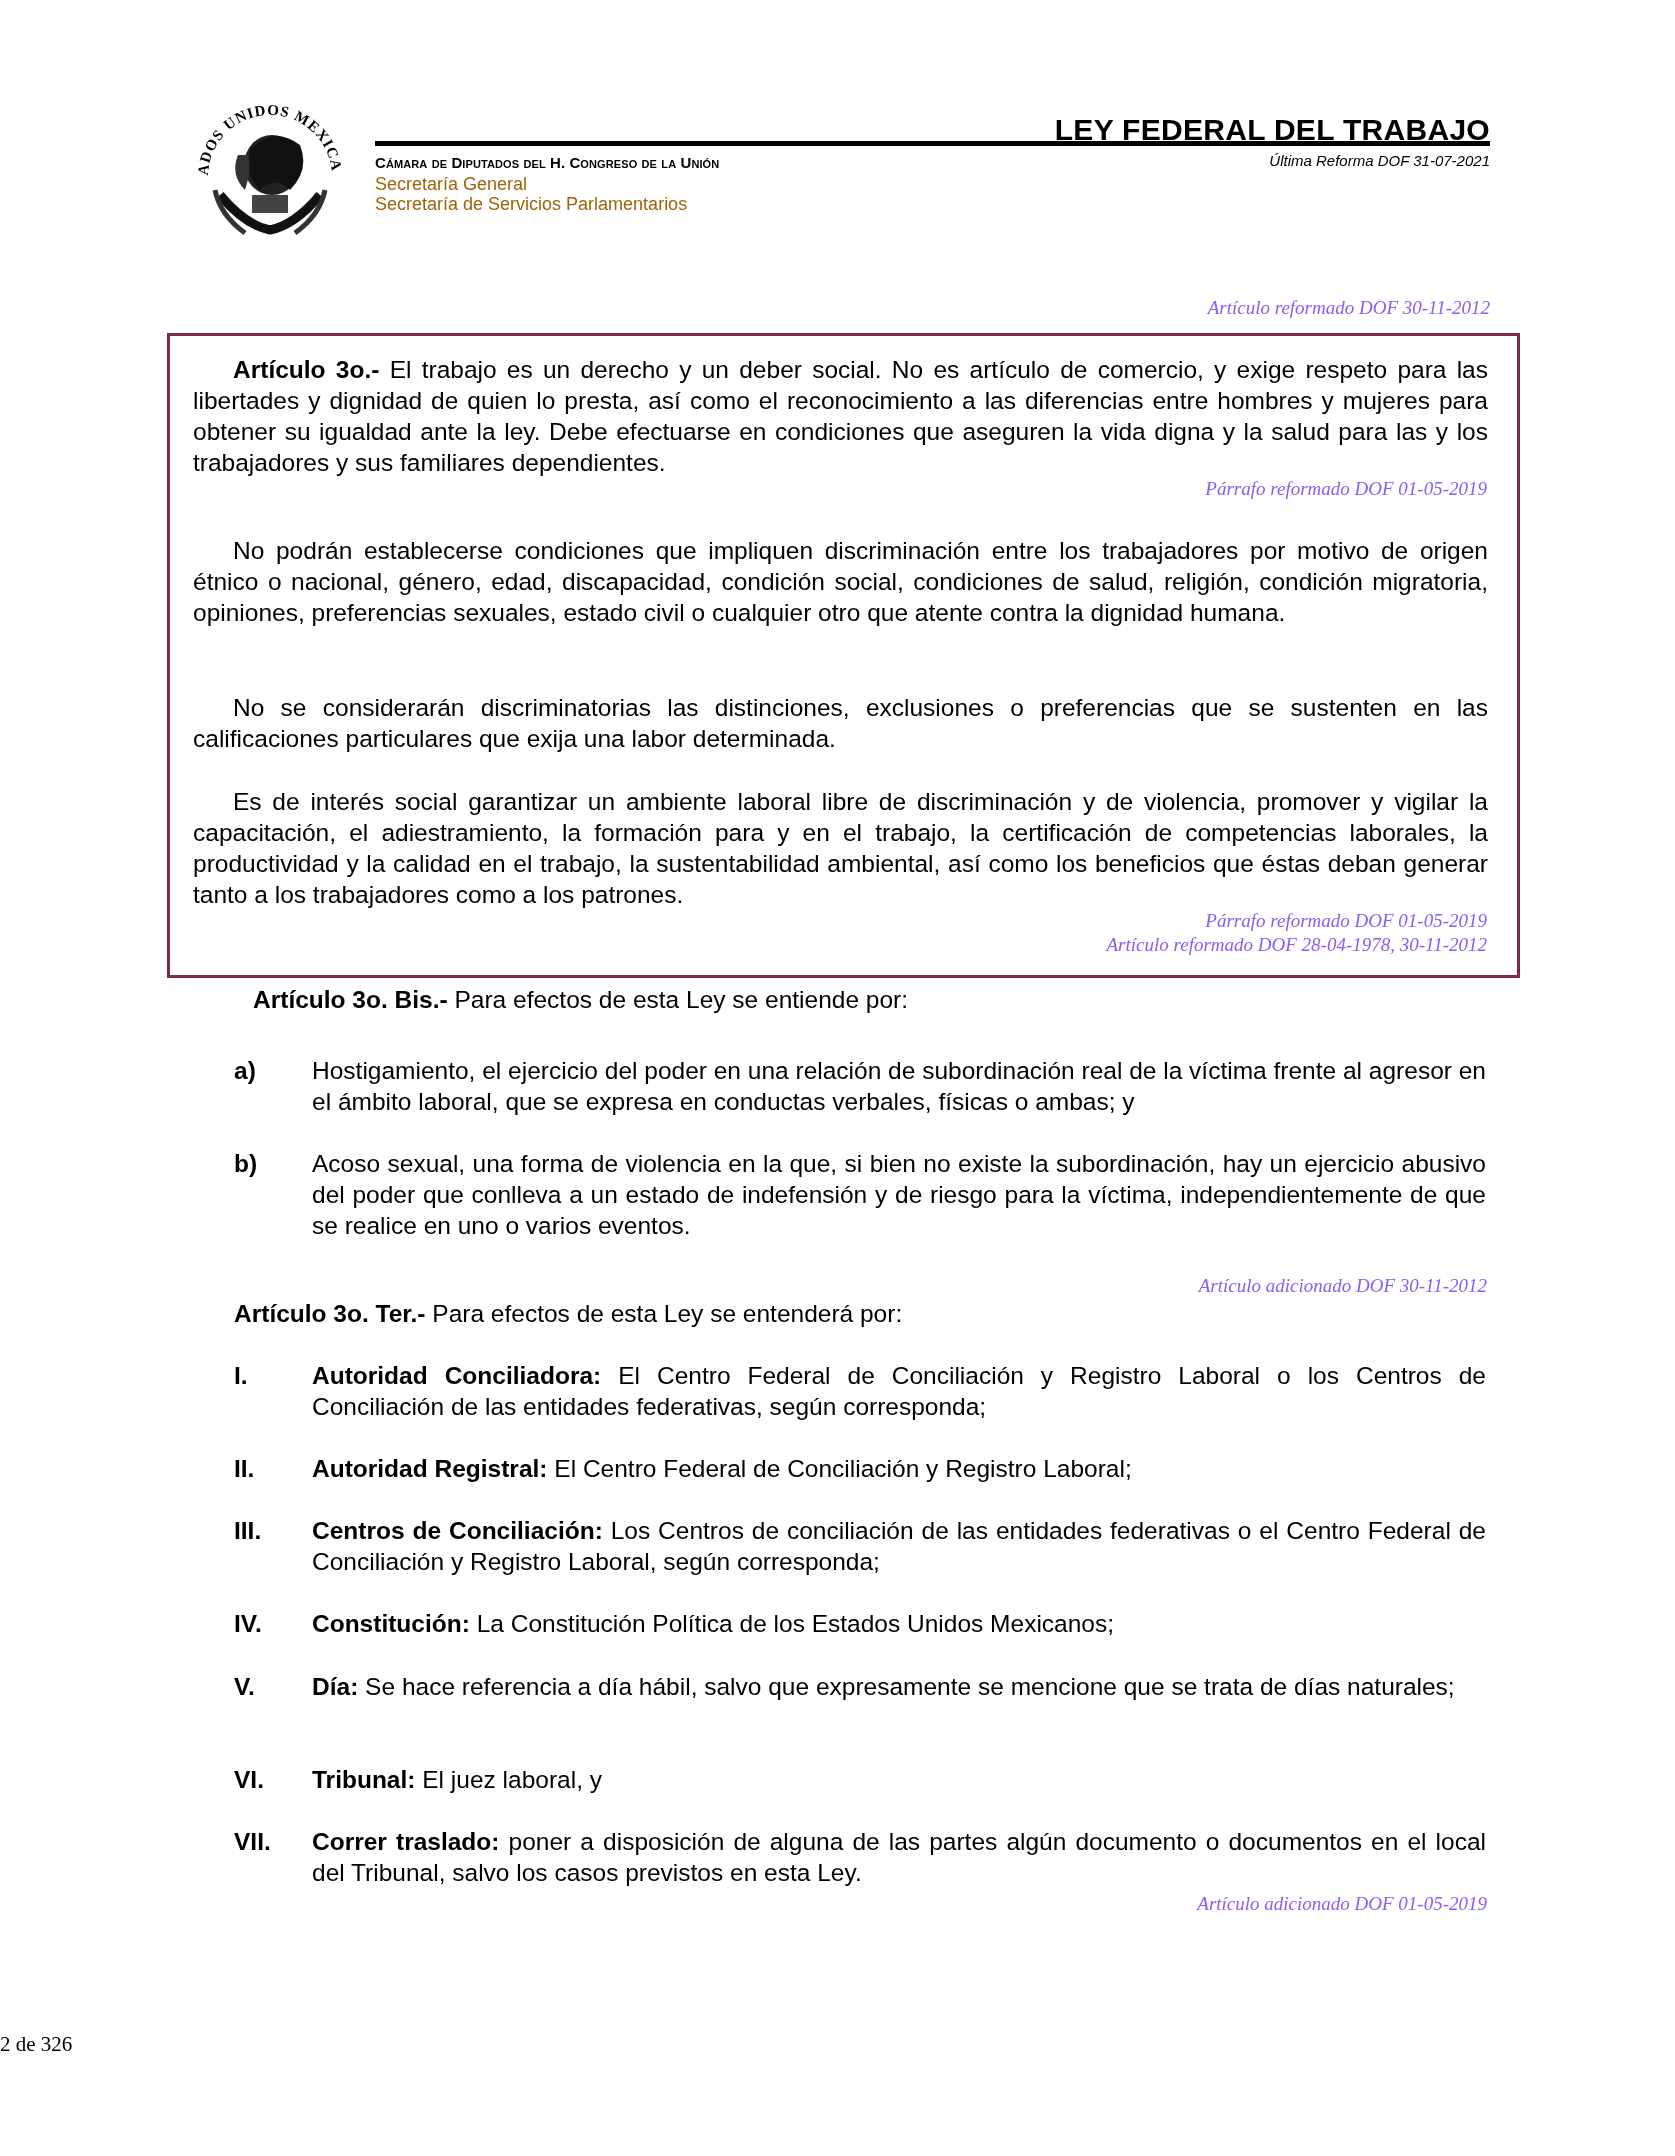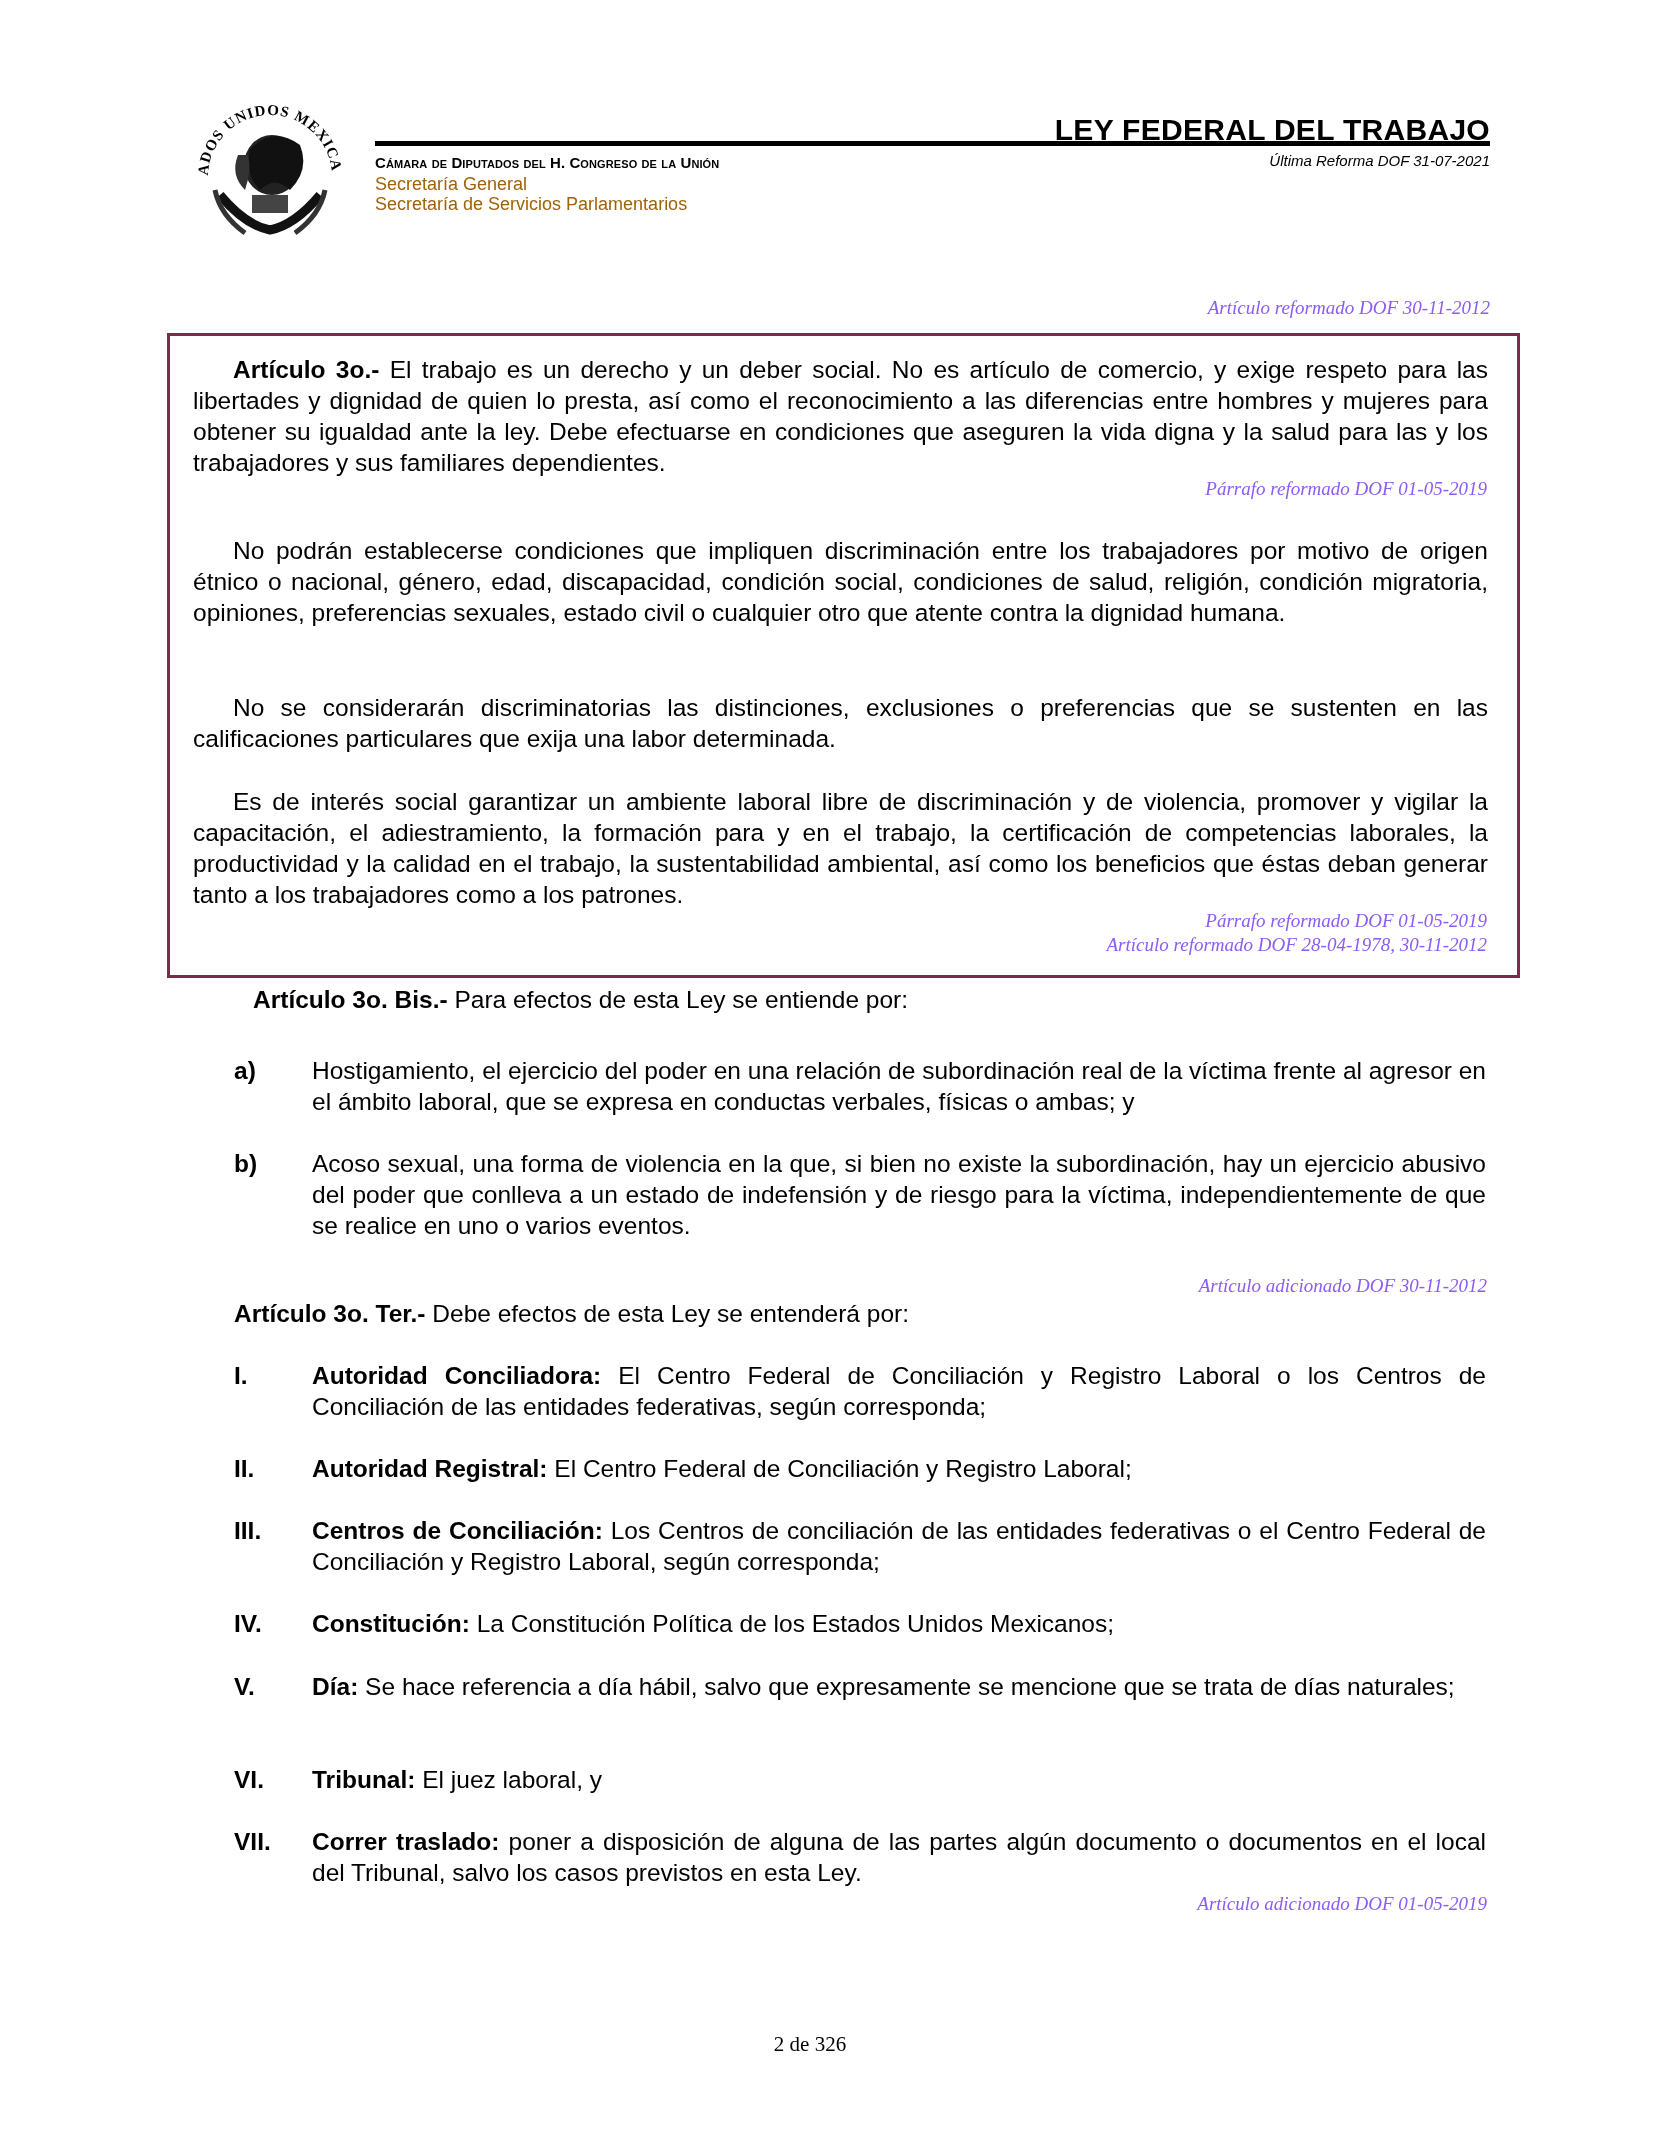--- a/index.html
+++ b/index.html
@@ -13,21 +13,21 @@
   .hdr-camara { left: 375px; top: 154px; font-weight: bold; font-size: 15px; font-variant: small-caps; letter-spacing: 0.1px; }
   .hdr-line { left: 375px; font-size: 18px; color: #a16207; }
   .note { font-family: "Liberation Serif", serif; font-style: italic; color: #8b5cf6; font-size: 19px; text-align: right; }
   .box { left: 167px; top: 333px; width: 1353px; height: 645px; border: 3px solid #7b2a4c; box-sizing: border-box; }
   .para { font-size: 24.5px; line-height: 31px; text-align: justify; text-align-last: left; }
   .para .lbl { font-weight: bold; }
   .indent { text-indent: 40px; }
   .item { position: absolute; left: 234px; width: 1252px; }
   .item .mark { position: absolute; left: 0; top: 0; font-weight: bold; font-size: 24.5px; line-height: 31px; }
   .item .body { margin-left: 78px; }
-  .footer { left: 0; width: 1620px; top: 2032px; text-align: center; font-family: "Liberation Serif", serif; font-size: 21px; }
+  .footer { left: 0; width: 1620px; top: 2032px; font-family: "Liberation Serif", serif; font-size: 21px; }
 </style>
 </head>
 <body>
 
 <div class="abs seal">
   <svg width="160" height="150" viewBox="0 0 160 150">
     <defs>
       <path id="arcTop" d="M 18 82 A 62 62 0 0 1 142 82"></path>
     </defs>
     <text font-family="Liberation Serif, serif" font-size="15" font-weight="bold" fill="#000" letter-spacing="1">
@@ -75,21 +75,21 @@
   <span class="mark">a)</span>
   <div class="body">Hostigamiento, el ejercicio del poder en una relación de subordinación real de la víctima frente al agresor en el ámbito laboral, que se expresa en conductas verbales, físicas o ambas; y</div>
 </div>
 <div class="item para" style="top:1148px;">
   <span class="mark">b)</span>
   <div class="body">Acoso sexual, una forma de violencia en la que, si bien no existe la subordinación, hay un ejercicio abusivo del poder que conlleva a un estado de indefensión y de riesgo para la víctima, independientemente de que se realice en uno o varios eventos.</div>
 </div>
 <div class="abs note" style="right:188px; top:1241px;margin-top:34px;">Artículo adicionado DOF 30-11-2012</div>
 
 <div class="abs para" style="left:234px; width:1252px; top:1298px;">
-  <span class="lbl">Artículo 3o. Ter.-</span><span> Debe efectos de esta Ley se entenderá por:</span>
+  <span class="lbl">Artículo 3o. Ter.-</span><span> Para efectos de esta Ley se entenderá por:</span>
 </div>
 
 <div class="item para" style="top:1360px;">
   <span class="mark">I.</span>
   <div class="body"><span class="lbl">Autoridad Conciliadora:</span><span> El Centro Federal de Conciliación y Registro Laboral o los Centros de Conciliación de las entidades federativas, según corresponda;</span></div>
 </div>
 <div class="item para" style="top:1453px;">
   <span class="mark">II.</span>
   <div class="body"><span class="lbl">Autoridad Registral:</span><span> El Centro Federal de Conciliación y Registro Laboral;</span></div>
 </div>

